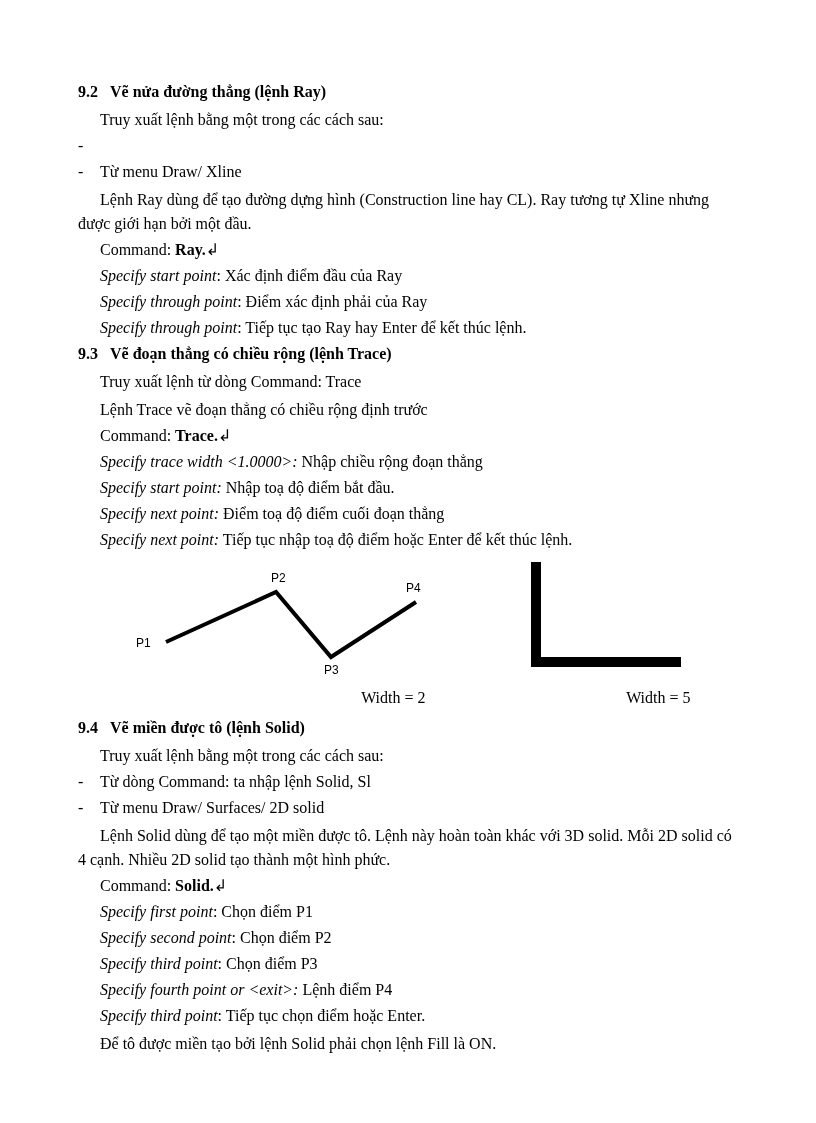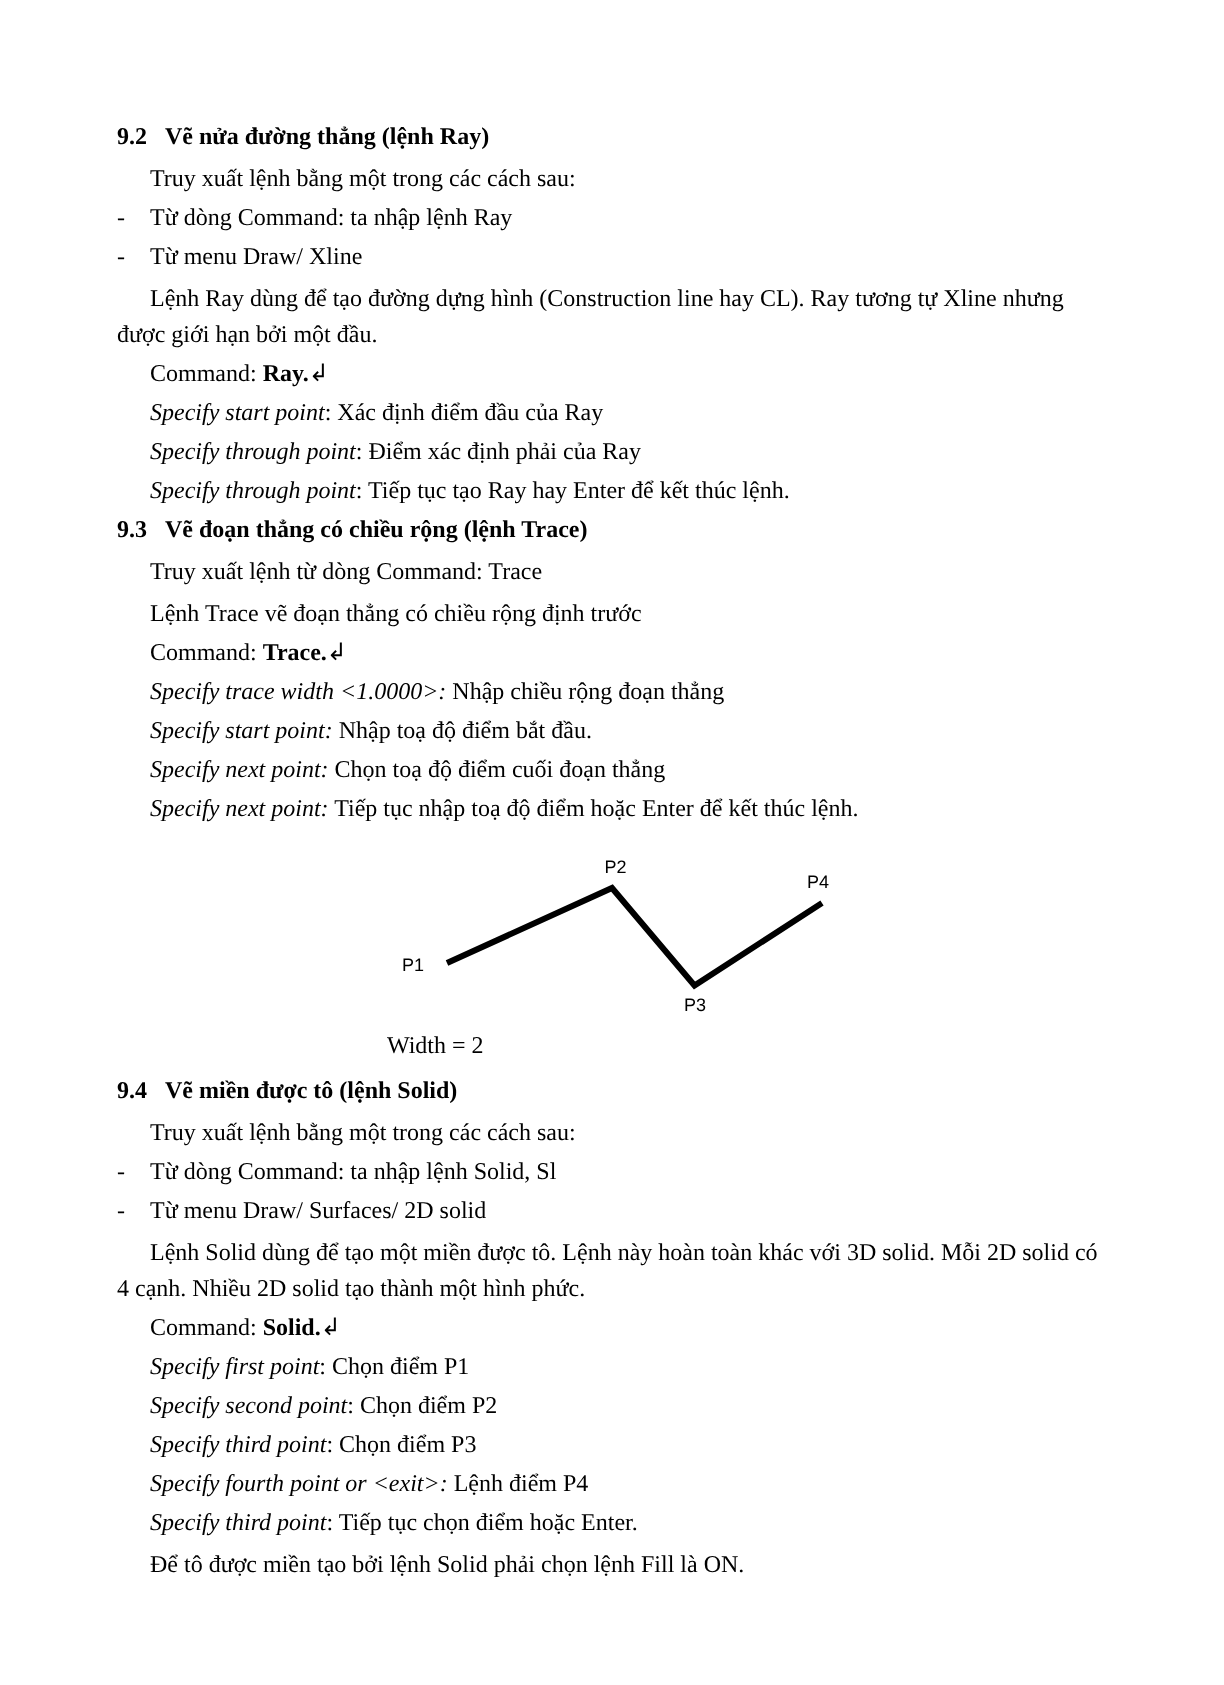--- a/index.html
+++ b/index.html
@@ -43,37 +43,36 @@
     display: flex;
     justify-content: space-around;
     align-items: flex-end;
     margin-top: 10px;
     margin-bottom: 6px;
   }
   .figure-cell {
     text-align: center;
   }
   .caption {
-    text-align: left;
+    text-align: right;
     margin-top: 4px;
     font-size: 16px;
   }
   svg { display: block; margin: 0 auto; }
   .enter-sym { font-family: Arial, sans-serif; }
 </style>
 </head>
 <body>
 
 <div class="section-heading">
   <span>9.2</span>&nbsp;&nbsp;&nbsp;<span>Vẽ nửa đường thẳng (lệnh Ray)</span>
 </div>
 <div class="para indent1">Truy xuất lệnh bằng một trong các cách sau:</div>
 <div class="bullet-row">
   <span class="bullet-char">-</span>
-  <span>Từ dòng Command: ta nhập lệnh Ray</span>
 </div>
 <div class="bullet-row">
   <span class="bullet-char">-</span>
   <span>Từ menu Draw/ Xline</span>
 </div>
 <div class="para para-hang">Lệnh Ray dùng để tạo đường dựng hình (Construction line hay CL). Ray tương tự Xline nhưng được giới hạn bởi một đầu.</div>
 <div class="indent-cmd">
   <span>Command: </span><span class="bold">Ray.</span><span class="enter-sym">↲</span>
 </div>
 <div class="indent-cmd"><span class="italic">Specify start point</span><span>: Xác định điểm đầu của Ray</span></div>
@@ -83,33 +82,39 @@
 <div class="section-heading">
   <span>9.3</span>&nbsp;&nbsp;&nbsp;<span>Vẽ đoạn thẳng có chiều rộng (lệnh Trace)</span>
 </div>
 <div class="para indent1">Truy xuất lệnh từ dòng Command: Trace</div>
 <div class="para indent1">Lệnh Trace vẽ đoạn thẳng có chiều rộng định trước</div>
 <div class="indent-cmd">
   <span>Command: </span><span class="bold">Trace.</span><span class="enter-sym">↲</span>
 </div>
 <div class="indent-cmd"><span class="italic">Specify trace width &lt;1.0000&gt;:</span><span>  Nhập chiều rộng đoạn thẳng</span></div>
 <div class="indent-cmd"><span class="italic">Specify start point:</span><span> Nhập toạ độ điểm bắt đầu.</span></div>
-<div class="indent-cmd"><span class="italic">Specify next point:</span><span> Chọn toạ độ điểm cuối đoạn thẳng</span></div>
+<div class="indent-cmd"><span class="italic">Specify next point:</span><span> Điểm toạ độ điểm cuối đoạn thẳng</span></div>
 <div class="indent-cmd"><span class="italic">Specify next point:</span><span> Tiếp tục nhập toạ độ điểm hoặc Enter để kết thúc lệnh.</span></div>
 
 <div class="figure-row">
   <div class="figure-cell">
     <svg width="300" height="120" viewBox="0 0 300 120">
       <polyline points="40,80 150,30 205,95 290,40" fill="none" stroke="#000" stroke-width="4"></polyline>
       <text x="10" y="85" font-family="Arial" font-size="12">P1</text>
       <text x="145" y="20" font-family="Arial" font-size="12">P2</text>
       <text x="198" y="112" font-family="Arial" font-size="12">P3</text>
       <text x="280" y="30" font-family="Arial" font-size="12">P4</text>
     </svg>
     <div class="caption">Width = 2</div>
+  </div>
+  <div class="figure-cell">
+    <svg width="170" height="120" viewBox="0 0 170 120">
+      <polyline points="15,0 15,100 160,100" fill="none" stroke="#000" stroke-width="10" stroke-linecap="butt"></polyline>
+    </svg>
+    <div class="caption">Width = 5</div>
   </div>
 </div>
 
 <div class="section-heading">
   <span>9.4</span>&nbsp;&nbsp;&nbsp;<span>Vẽ miền được tô (lệnh Solid)</span>
 </div>
 <div class="para indent1">Truy xuất lệnh bằng một trong các cách sau:</div>
 <div class="bullet-row">
   <span class="bullet-char">-</span>
   <span>Từ dòng Command: ta nhập lệnh Solid, Sl</span>

